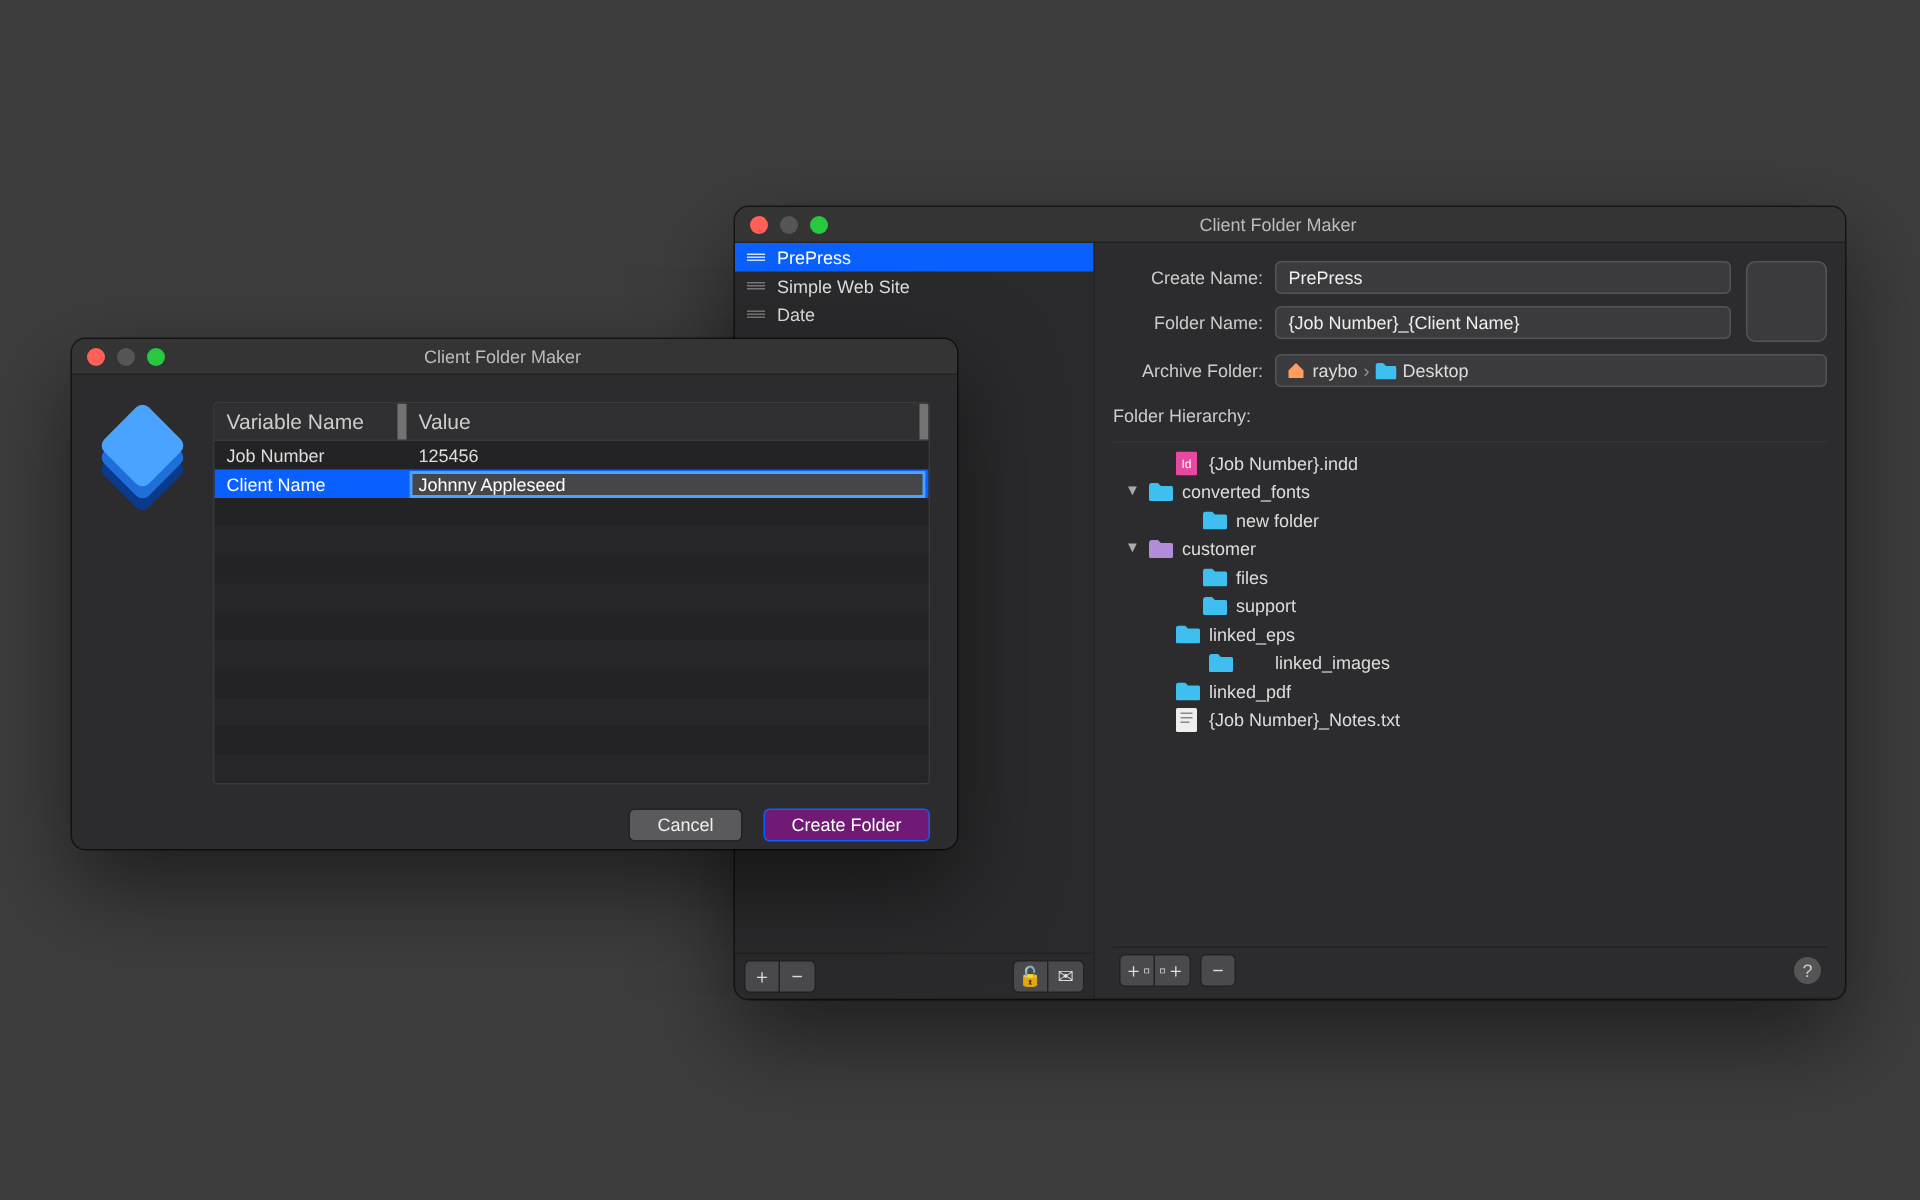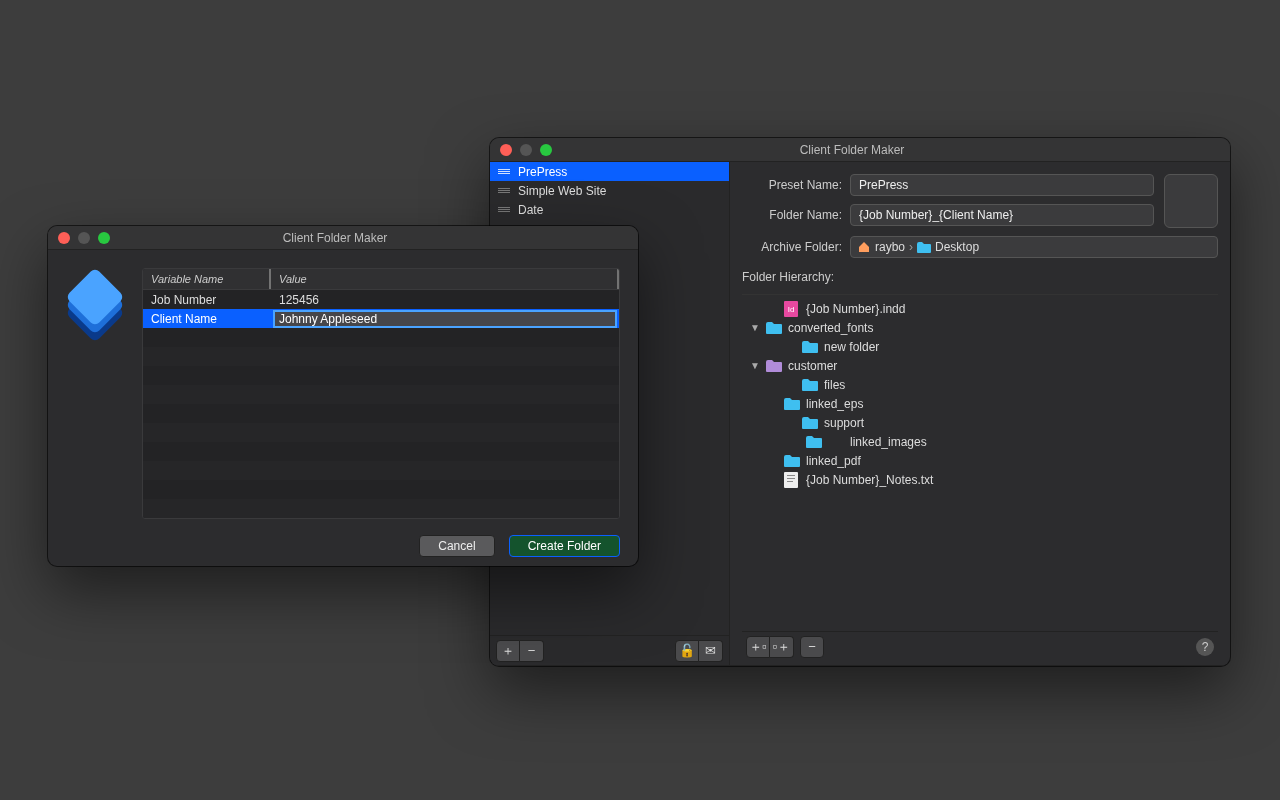--- a/index.html
+++ b/index.html
@@ -86,40 +86,40 @@
   .app-icon{ width:58px; height:58px; position:relative; margin-top:4px; }
   .app-icon .layer{ position:absolute; width:42px; height:42px; transform:rotate(45deg); border-radius:6px; }
   .app-icon .l1{ background:#0a3a8a; left:8px; top:20px; }
   .app-icon .l2{ background:#1e6fd9; left:8px; top:12px; }
   .app-icon .l3{ background:#4aa3ff; left:8px; top:4px; }
   .var-table{
     flex:1; border:1px solid #3a3a3c; border-radius:3px; background:#262628; overflow:hidden;
     display:flex; flex-direction:column;
   }
   .vt-head{ display:flex; background:#303032; border-bottom:1px solid #3a3a3c; }
-  .vt-head div{ padding:4px 8px; font-size:11px; color:#ccc; border-right:2px solid #737373;font-style:italic;}
+  .vt-head div{ padding:4px 8px; font-size:14px; color:#ccc; border-right:6px solid #737373;}
   .col1{ width:128px; }
   .vt-body{ flex:1; }
   .vt-row{ display:flex; height:19px; align-items:center; }
   .vt-row:nth-child(odd){ background:#232325; }
   .vt-row:nth-child(even){ background:#262628; }
   .vt-cell{ padding:0 8px; font-size:12px; color:#ddd; }
   .vt-row.selected{ background:#0a60ff !important; }
   .vt-row.selected .vt-cell{ color:#fff; }
   .vt-input{
     height:18px; border:2px solid #4aa3ff; background:#46464a; color:#fff;
     padding:0 4px; font-size:12px; width:100%; outline:none;
   }
   .dialog-buttons{ display:flex; justify-content:flex-end; gap:14px; margin-top:16px;}
   .btn{
     height:22px; padding:0 18px; border-radius:4px; font-size:12px;
     display:flex; align-items:center; border:1px solid #222;
   }
   .btn.secondary{ background:#5a5a5c; color:#eee; }
-  .btn.primary{ background:#14532d; color:#fff; border-color:#0a60ff;}
+  .btn.primary{ background:#701a75; color:#fff; border-color:#0a60ff;}
   .hint-box{
     position:absolute; left:638px; top:428px; width:82px; font-size:11px; color:#c4c4c4; line-height:14px;
   }
   .spacer{ flex:1; }
   .grow{flex:1;}
 </style>
 </head>
 <body>
 
 <div class="hint-box">
@@ -175,21 +175,21 @@
           <div class="iconbtn segment">
               <span>✉</span>
             </div>
         </div>
       </div>
 
       <div class="right-pane">
         <div style="display:flex; gap:10px;">
           <div style="flex:1; display:flex; flex-direction:column; gap:8px;">
             <div class="form-row">
-              <label>Preset Name:</label>
+              <label>Create Name:</label>
               <input class="txt-input" value="PrePress" style="">
             </div>
             <div class="form-row">
               <label>Folder Name:</label>
               <input class="txt-input" value="{Job Number}_{Client Name}" style="">
             </div>
           </div>
           <div class="color-well"></div>
         </div>
         <div class="form-row">
@@ -251,37 +251,37 @@
             </div>
             <div class="tree-row" style="padding-left: 44px;">
               <span class="disclosure"></span>
               <span class="folder-icon">
                 <svg width="16" height="12" viewBox="0 0 16 12">
                   <path d="M0 2 Q0 0 2 0 H6 L8 2 H15 Q16 2 16 3 V11 Q16 12 15 12 H1 Q0 12 0 11 Z" fill="#3fbff0"></path>
                 </svg>
               </span>
               <span class="tree-label">files</span>
             </div>
+            <div class="tree-row" style="padding-left: 44px;">
+              <span class="disclosure"></span>
+              <span class="folder-icon">
+                <svg width="16" height="12" viewBox="0 0 16 12">
+                  <path d="M0 2 Q0 0 2 0 H6 L8 2 H15 Q16 2 16 3 V11 Q16 12 15 12 H1 Q0 12 0 11 Z" fill="#3fbff0"></path>
+                </svg>
+              </span>
+              <span class="tree-label">support</span>
+            </div>
             <div class="tree-row" style="padding-left: 26px;">
               <span class="disclosure"></span>
               <span class="folder-icon">
                 <svg width="16" height="12" viewBox="0 0 16 12">
                   <path d="M0 2 Q0 0 2 0 H6 L8 2 H15 Q16 2 16 3 V11 Q16 12 15 12 H1 Q0 12 0 11 Z" fill="#3fbff0"></path>
                 </svg>
               </span>
               <span class="tree-label">linked_eps</span>
-            </div>
-            <div class="tree-row" style="padding-left: 44px;">
-              <span class="disclosure"></span>
-              <span class="folder-icon">
-                <svg width="16" height="12" viewBox="0 0 16 12">
-                  <path d="M0 2 Q0 0 2 0 H6 L8 2 H15 Q16 2 16 3 V11 Q16 12 15 12 H1 Q0 12 0 11 Z" fill="#3fbff0"></path>
-                </svg>
-              </span>
-              <span class="tree-label">support</span>
             </div>
             <div class="tree-row" style="padding-left: 26px; gap: 28px;">
               <span class="disclosure"></span>
               <span class="folder-icon">
                 <svg width="16" height="12" viewBox="0 0 16 12">
                   <path d="M0 2 Q0 0 2 0 H6 L8 2 H15 Q16 2 16 3 V11 Q16 12 15 12 H1 Q0 12 0 11 Z" fill="#3fbff0"></path>
                 </svg>
               </span>
               <span class="tree-label">linked_images</span>
             </div>

